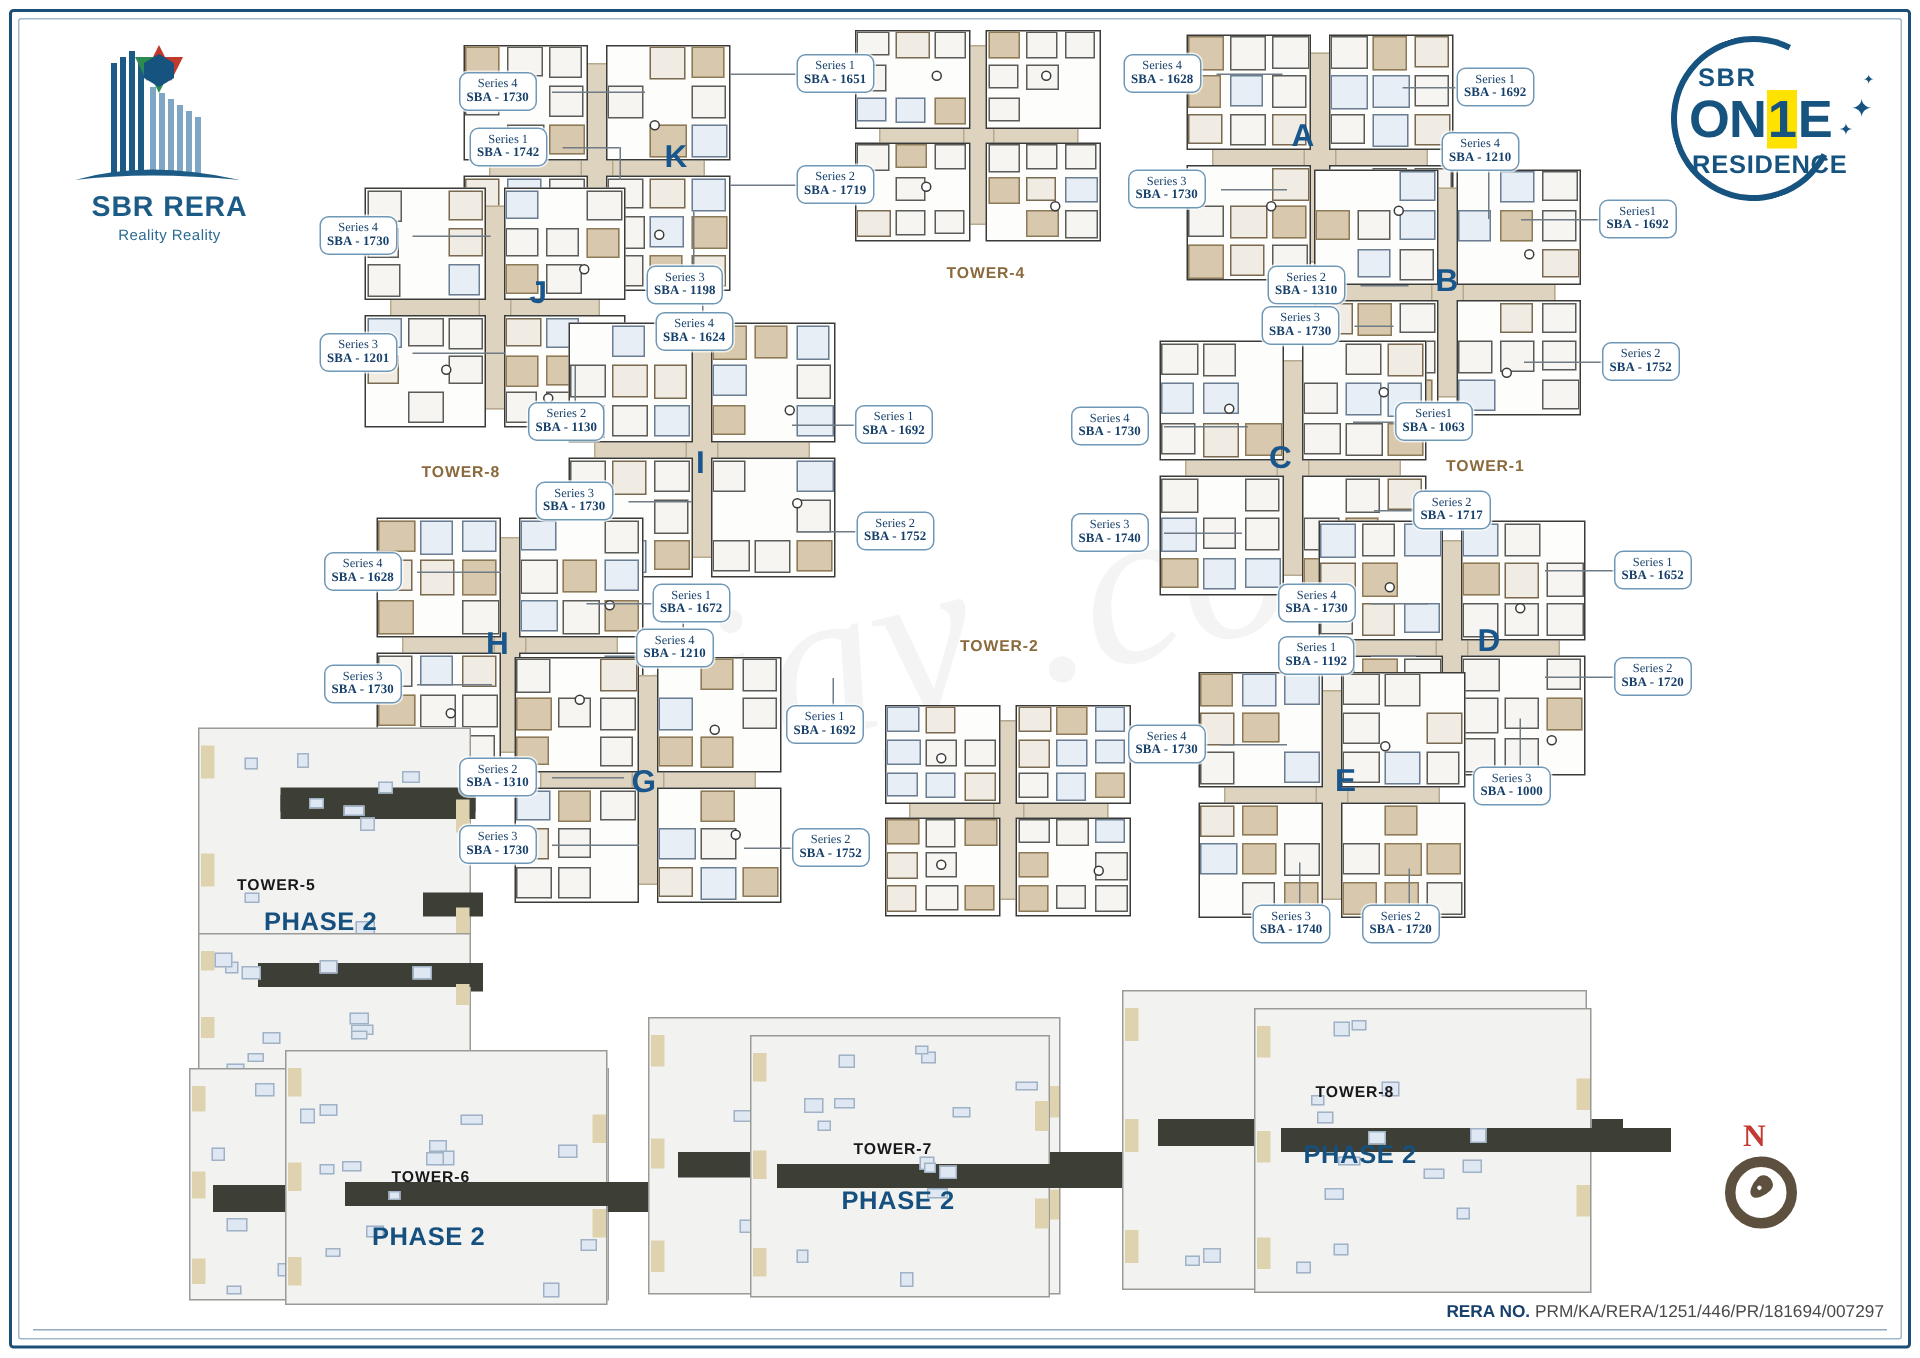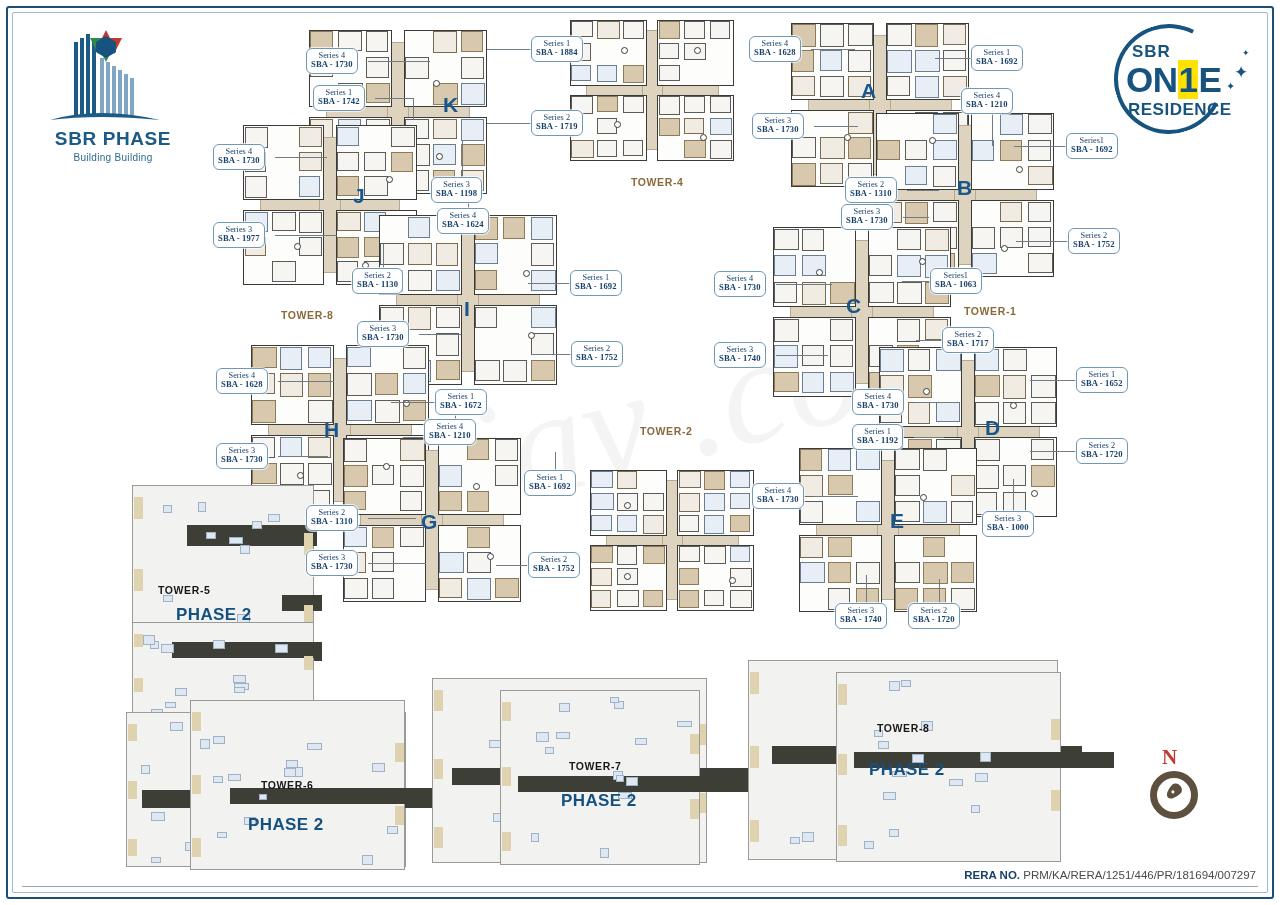--- a/index.html
+++ b/index.html
@@ -207,22 +207,22 @@
         <rect x="96" y="50" width="4" height="42"></rect>
         <rect x="102" y="54" width="4" height="38"></rect>
       </g>
       <path d="M22 96 Q 70 82 132 96 Q 70 90 22 96 Z" fill="#1b5b86"></path>
       <polygon points="78,6 86,22 70,22" fill="#c0392b"></polygon>
       <polygon points="78,38 86,22 70,22" fill="#2e8b4f"></polygon>
       <polygon points="62,14 78,14 70,30" fill="#2e8b4f"></polygon>
       <polygon points="94,14 78,14 86,30" fill="#c0392b"></polygon>
       <polygon points="78,12 88,18 88,28 78,34 68,28 68,18" fill="#17537f"></polygon>
     </svg>
-    <div class="logo-text">SBR PHASE</div>
-    <div class="logo-sub">Building Building</div>
+    <div class="logo-text">SBR RERA</div>
+    <div class="logo-sub">Reality Reality</div>
   </div>
 
   <div id="one-logo">
     <div class="ring"></div>
     <div class="t-sbr">SBR</div>
     <div class="t-one"><span>ON</span><span class="hl">1</span><span>E</span></div>
     <div class="t-res">RESIDENCE</div>
     <div class="sparkle sp1">✦</div>
     <div class="sparkle sp2">✦</div>
     <div class="sparkle sp3">✦</div>
@@ -951,41 +951,41 @@
       <div class="callout" style="left: 306px; top: 48px;">
         <span class="ln1">Series 4</span>
         <span class="ln2">SBA - 1730</span>
       </div>
       <div class="callout" style="left: 313px; top: 85px;">
         <span class="ln1">Series 1</span>
         <span class="ln2">SBA - 1742</span>
       </div>
       <div class="callout" style="left: 531px; top: 36px;">
         <span class="ln1">Series 1</span>
-        <span class="ln2">SBA - 1884</span>
+        <span class="ln2">SBA - 1651</span>
       </div>
       <div class="callout" style="left: 531px; top: 110px;">
         <span class="ln1">Series 2</span>
         <span class="ln2">SBA - 1719</span>
       </div>
       <div class="callout" style="left: 213px; top: 144px;">
         <span class="ln1">Series 4</span>
         <span class="ln2">SBA - 1730</span>
       </div>
       <div class="callout" style="left: 431px; top: 177px;">
         <span class="ln1">Series 3</span>
         <span class="ln2">SBA - 1198</span>
       </div>
       <div class="callout" style="left: 437px; top: 208px;">
         <span class="ln1">Series 4</span>
         <span class="ln2">SBA - 1624</span>
       </div>
       <div class="callout" style="left: 213px; top: 222px;">
         <span class="ln1">Series 3</span>
-        <span class="ln2">SBA - 1977</span>
+        <span class="ln2">SBA - 1201</span>
       </div>
       <div class="callout" style="left: 352px; top: 268px;">
         <span class="ln1">Series 2</span>
         <span class="ln2">SBA - 1130</span>
       </div>
       <div class="callout" style="left: 570px; top: 270px;">
         <span class="ln1">Series 1</span>
         <span class="ln2">SBA - 1692</span>
       </div>
       <div class="callout" style="left: 357px; top: 321px;">

